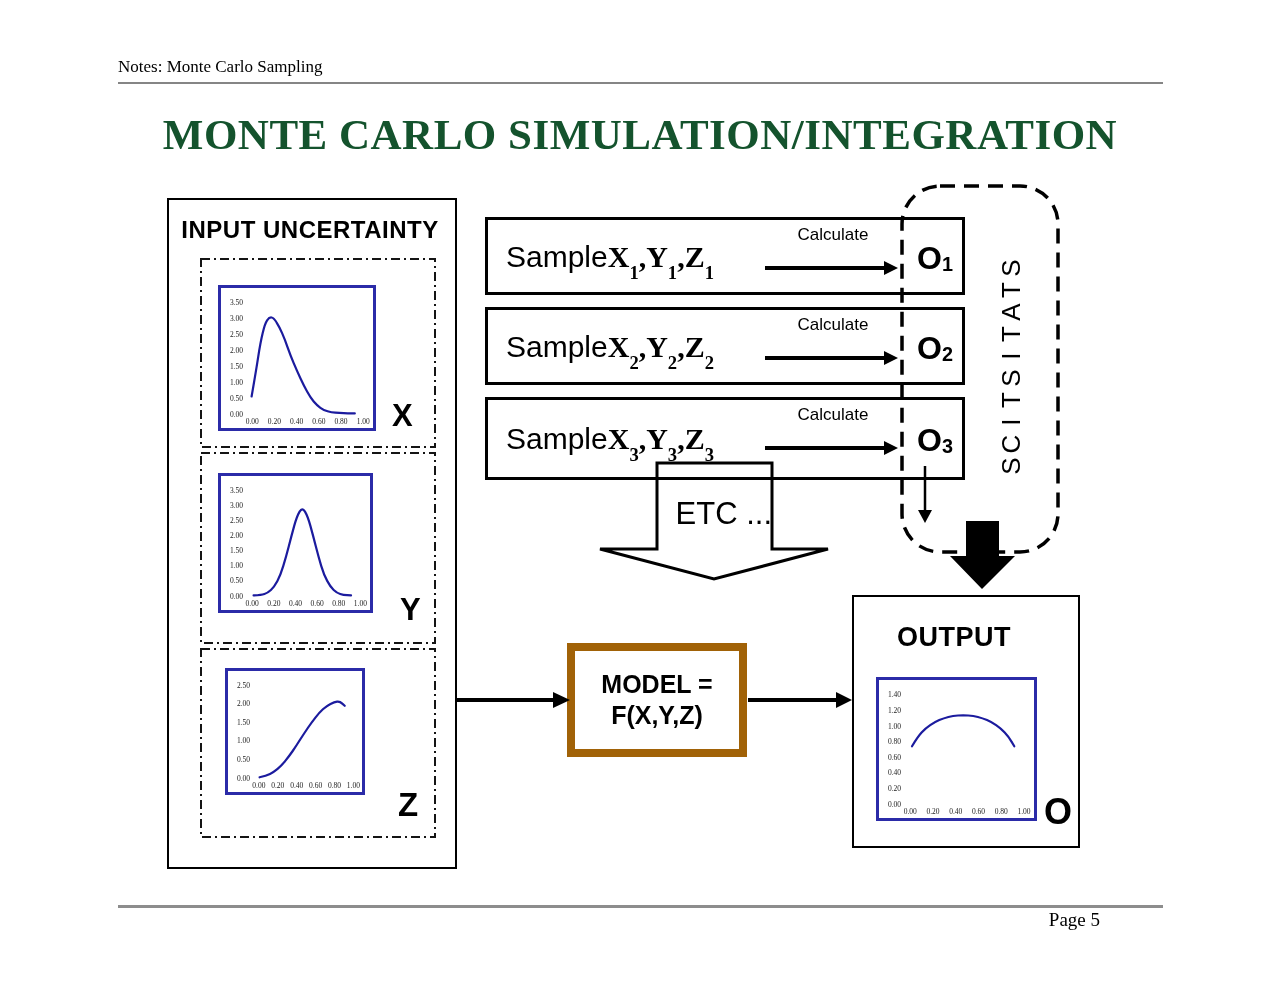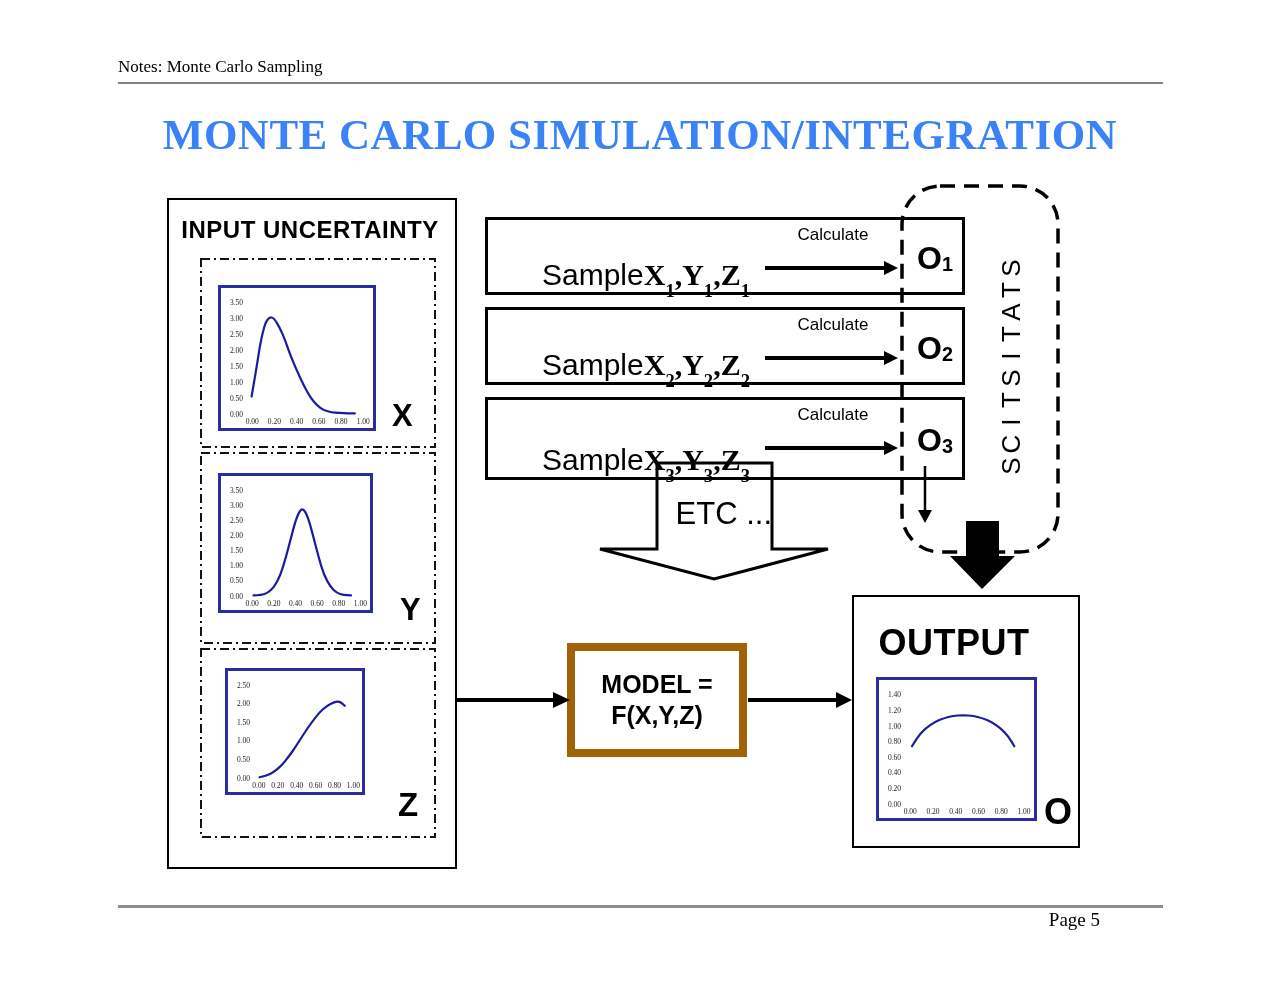--- a/index.html
+++ b/index.html
@@ -25,22 +25,22 @@
   #chart-o{left:876px;top:677px;width:161px;height:144px;}
 
   .dist-label{font-weight:bold;z-index:7;}
   #label-x{left:392px;top:398px;font-size:31px;}
   #label-y{left:400px;top:592px;font-size:31px;}
   #label-z{left:398px;top:786px;font-size:33px;}
   #label-o{left:1044px;top:791px;font-size:36px;}
 
   
   .sample-box{position:absolute;left:485px;width:480px;border:3px solid #000;background:#fff;box-sizing:border-box;z-index:4;}
-  .sample-expr{position:absolute;left:18px;top:0;bottom:0;display:flex;align-items:flex-end;padding-top:1px;
-               font-size:30px;white-space:nowrap;margin-left:36px;}
+  .sample-expr{position:absolute;left:18px;top:0;bottom:0;display:flex;align-items:center;padding-top:1px;
+               font-size:30px;white-space:nowrap;}
   .sample-expr b{font-weight:bold;font-family:Liberation Serif, serif;}
   .sample-expr sub, .o-sym sub{font-size:.62em;font-weight:bold;position:relative;top:.28em;line-height:0;}
   .calc-label{position:absolute;left:285px;top:5px;width:120px;text-align:center;font-size:17px;}
   .o-sym{position:absolute;left:417px;top:0;bottom:0;width:60px;display:flex;align-items:center;justify-content:center;
          padding-top:4px;font-size:32px;font-weight:bold;}
 
   
   #stat-letters{left:996px;top:257px;width:30px;display:flex;flex-direction:column;z-index:8;}
   .stat-letter{height:22px;display:flex;align-items:center;justify-content:center;
                transform:rotate(-90deg);font-size:26px;color:#000;}
@@ -48,30 +48,30 @@
   
   #etc-label{left:657px;top:496px;width:115px;text-align:right;font-size:31px;z-index:8;}
 
   
   #model-box{left:567px;top:643px;width:180px;height:114px;border:8px solid #a16207;background:#fff;box-sizing:border-box;
              display:flex;flex-direction:column;align-items:center;justify-content:center;z-index:4;}
   #model-box div{font-size:25px;font-weight:bold;line-height:1.25;}
 
   
   #output-box{left:852px;top:595px;width:228px;height:253px;border:2px solid #000;background:#fff;box-sizing:border-box;z-index:3;}
-  #output-title{left:852px;top:622px;width:204px;text-align:center;font-size:36px;font-weight:bold;letter-spacing:.5px;z-index:5;}
+  #output-title{left:852px;top:622px;width:204px;text-align:center;font-size:27px;font-weight:bold;letter-spacing:.5px;z-index:5;}
 
   #overlay{position:absolute;left:0;top:0;width:1280px;height:989px;z-index:20;pointer-events:none;}
 </style>
 </head>
 <body>
 
 <div class="abs serif" id="header-note">Notes: Monte Carlo Sampling</div>
 <div class="abs" id="header-rule"></div>
-<div class="abs serif" id="page-title" style="color: #3b82f6;">MONTE CARLO SIMULATION/INTEGRATION</div>
+<div class="abs serif" id="page-title" style="color: #14532d;">MONTE CARLO SIMULATION/INTEGRATION</div>
 <div class="abs" id="footer-rule"></div>
 <div class="abs serif" id="footer-page">Page 5</div>
 
 <div class="abs" id="input-box"></div>
 <div class="abs" id="input-title">INPUT UNCERTAINTY</div>
 
 <div class="abs chart" id="chart-x" style="border: 3px solid rgb(43, 43, 168);"><svg width="152" height="140" xmlns="http://www.w3.org/2000/svg">
       <text x="22" y="128.5" text-anchor="end" font-size="7.5" fill="#222" font-family="Liberation Serif,serif">0.00</text>
       <text x="22" y="112.63333333333333" text-anchor="end" font-size="7.5" fill="#222" font-family="Liberation Serif,serif">0.50</text>
       <text x="22" y="96.76666666666667" text-anchor="end" font-size="7.5" fill="#222" font-family="Liberation Serif,serif">1.00</text>

